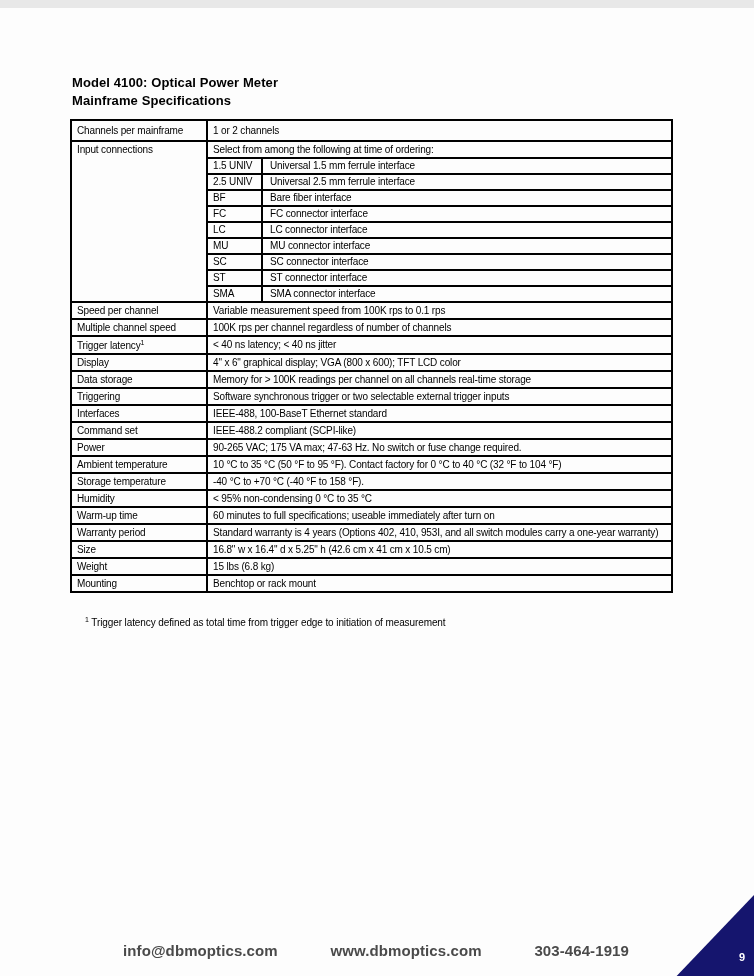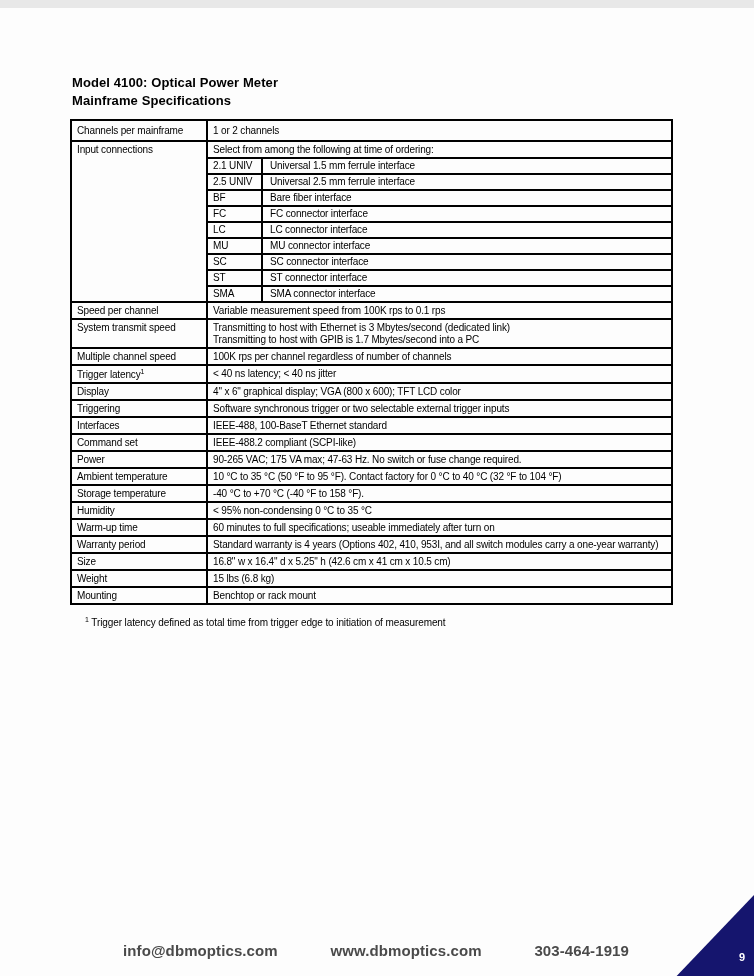--- a/index.html
+++ b/index.html
@@ -117,21 +117,21 @@
       <tbody>
           <tr class="first-row">
             <td class="label-cell">Channels per mainframe</td>
             <td>1 or 2 channels</td>
           </tr>
           <tr>
             <td class="label-cell">Input connections</td>
             <td class="nested-cell">
               <div class="sub-intro">Select from among the following at time of ordering:</div>
               <div class="sub-row">
-                <div class="sub-code">2.1 UNIV</div>
+                <div class="sub-code">1.5 UNIV</div>
                 <div class="sub-desc">Universal 1.5 mm ferrule interface</div>
               </div>
               <div class="sub-row">
                 <div class="sub-code">2.5 UNIV</div>
                 <div class="sub-desc">Universal 2.5 mm ferrule interface</div>
               </div>
               <div class="sub-row">
                 <div class="sub-code">BF</div>
                 <div class="sub-desc">Bare fiber interface</div>
               </div>
@@ -159,37 +159,34 @@
                 <div class="sub-code">SMA</div>
                 <div class="sub-desc">SMA connector interface</div>
               </div>
             </td>
           </tr>
           <tr>
             <td class="label-cell">Speed per channel</td>
             <td>Variable measurement speed from 100K rps to 0.1 rps</td>
           </tr>
           <tr>
-            <td class="label-cell">System transmit speed</td>
-            <td>
-              <div>Transmitting to host with Ethernet is 3 Mbytes/second (dedicated link)</div>
-              <div>Transmitting to host with GPIB is 1.7 Mbytes/second into a PC</div>
-            </td>
-          </tr>
-          <tr>
             <td class="label-cell">Multiple channel speed</td>
             <td>100K rps per channel regardless of number of channels</td>
           </tr>
           <tr>
             <td class="label-cell">Trigger latency<sup>1</sup></td>
             <td>&lt;  40 ns latency;  &lt;  40 ns jitter</td>
           </tr>
           <tr>
             <td class="label-cell">Display</td>
             <td>4" x 6" graphical display;  VGA (800 x 600);  TFT LCD color</td>
+          </tr>
+          <tr>
+            <td class="label-cell">Data storage</td>
+            <td>Memory for &gt;  100K readings per channel on all channels real-time storage</td>
           </tr>
           <tr>
             <td class="label-cell">Triggering</td>
             <td>Software synchronous trigger or two selectable external trigger inputs</td>
           </tr>
           <tr>
             <td class="label-cell">Interfaces</td>
             <td>IEEE-488, 100-BaseT Ethernet standard</td>
           </tr>
           <tr>

